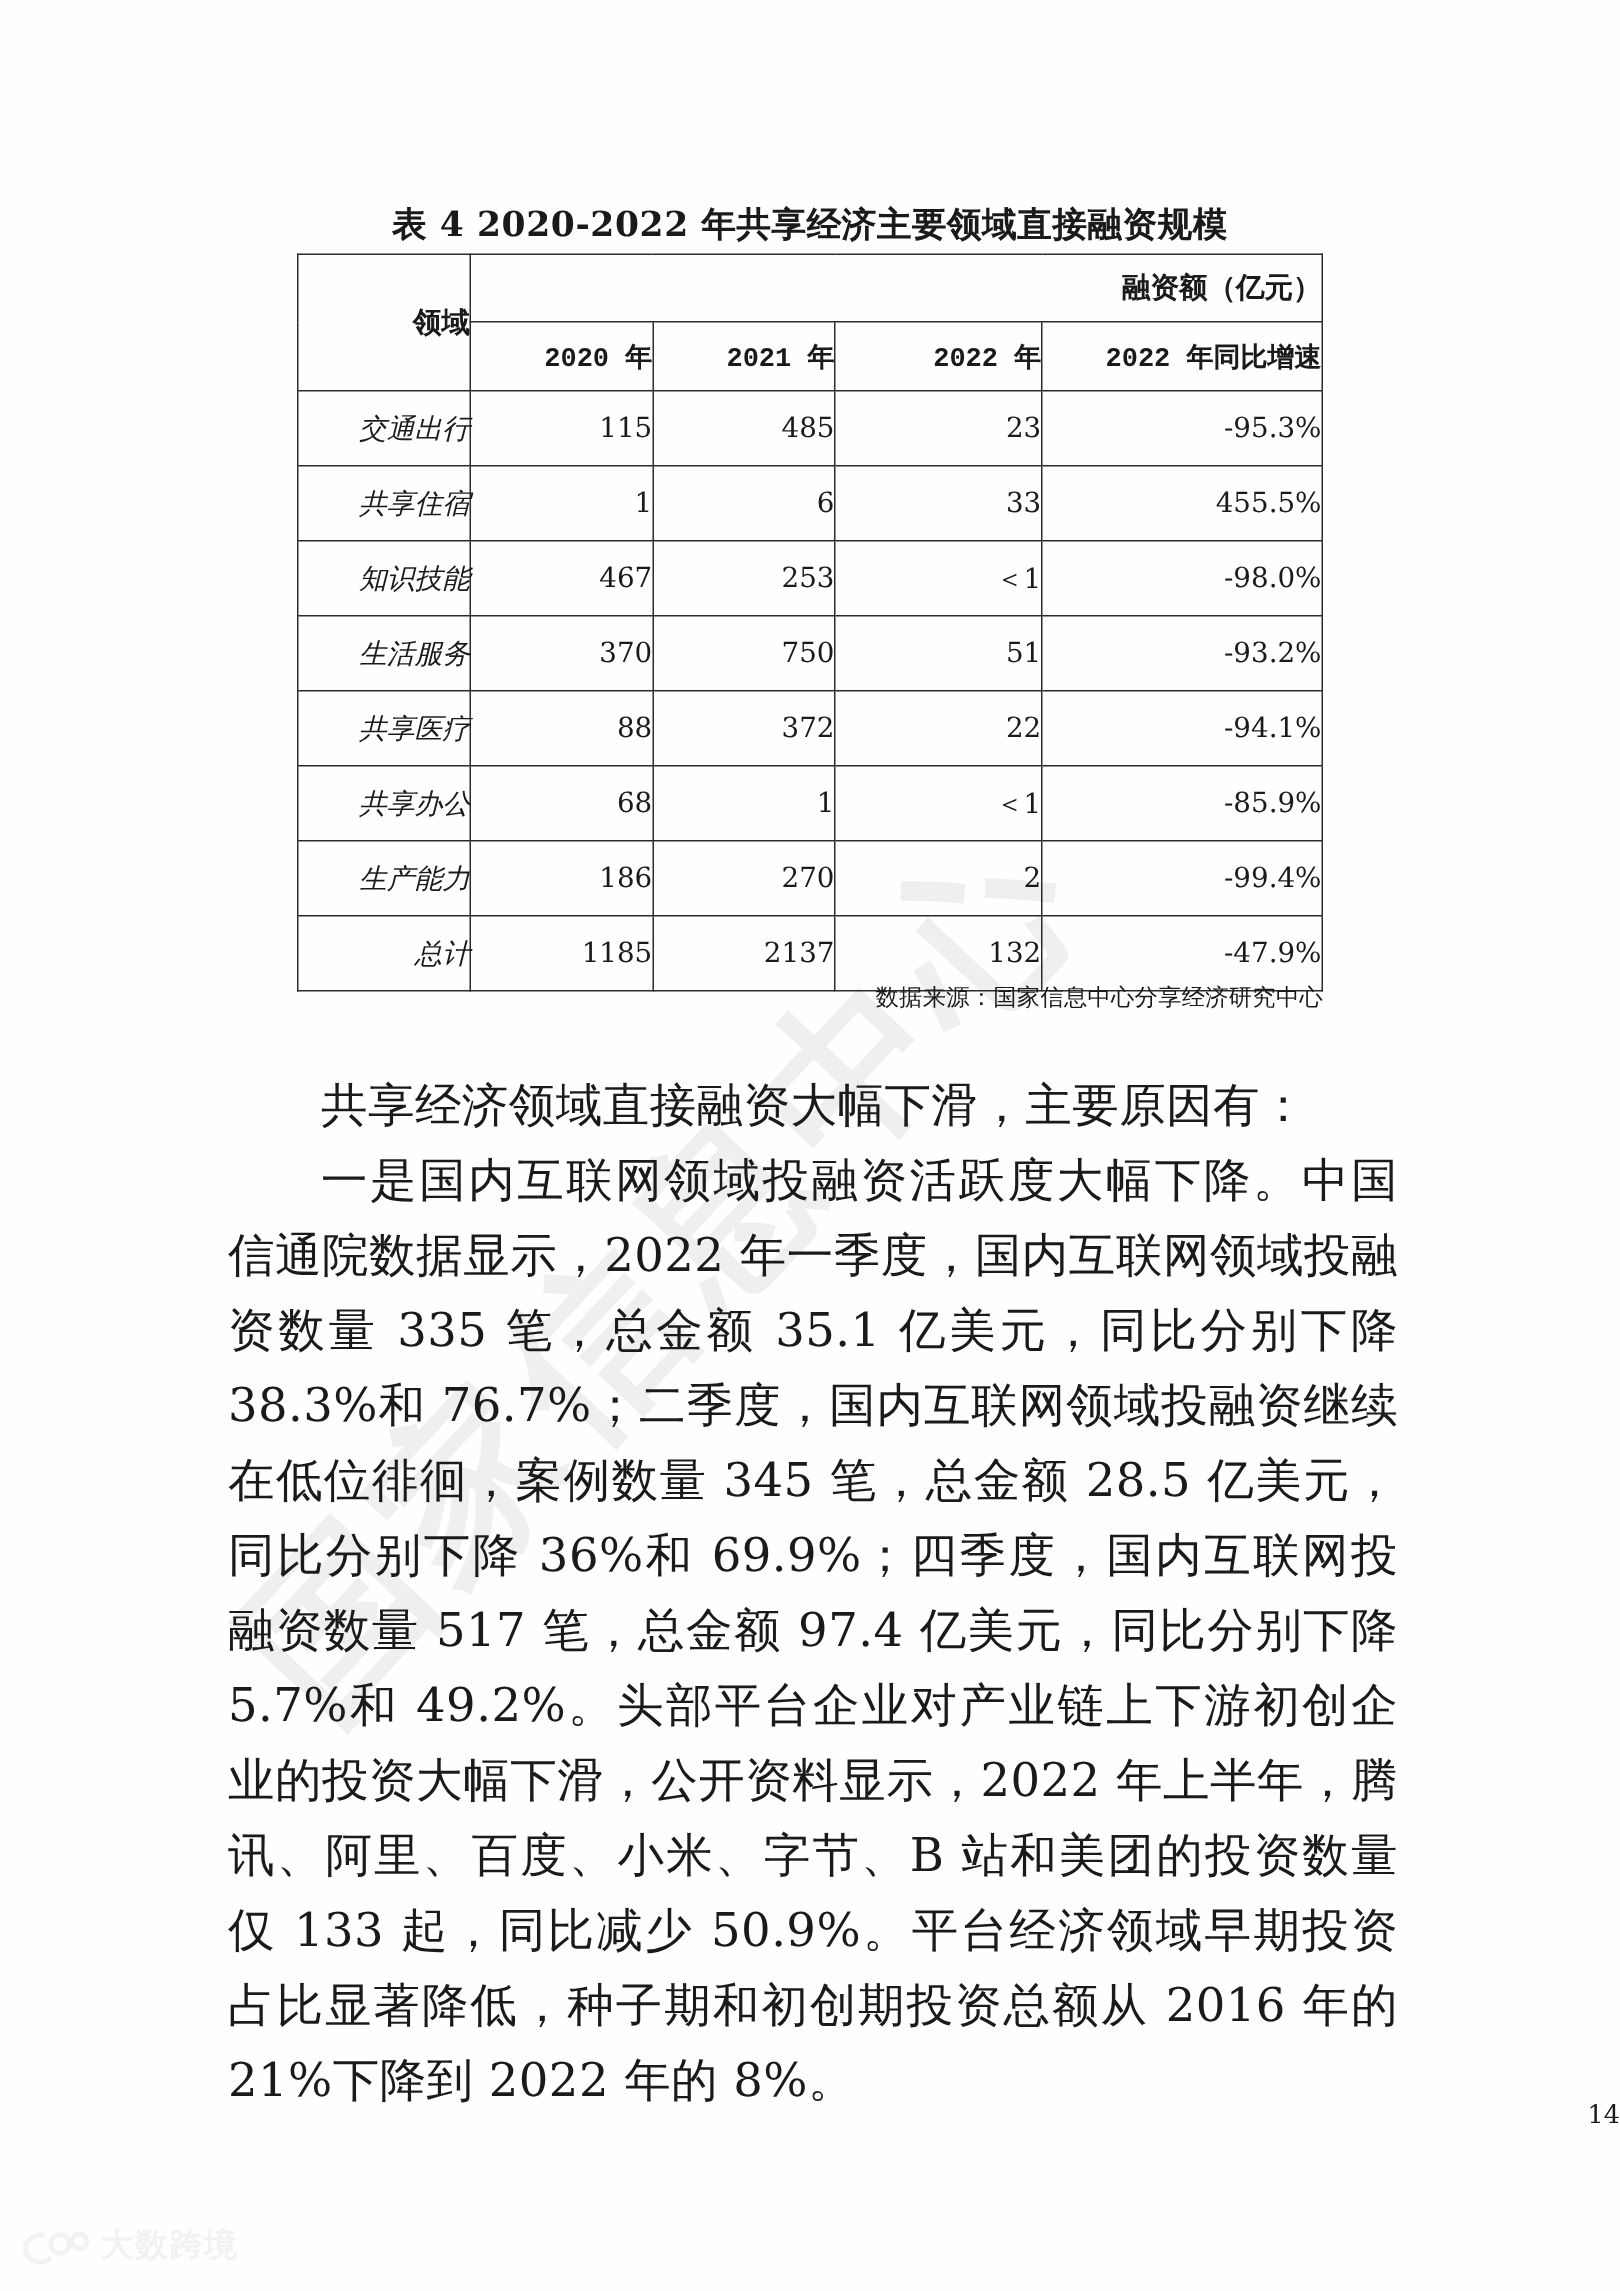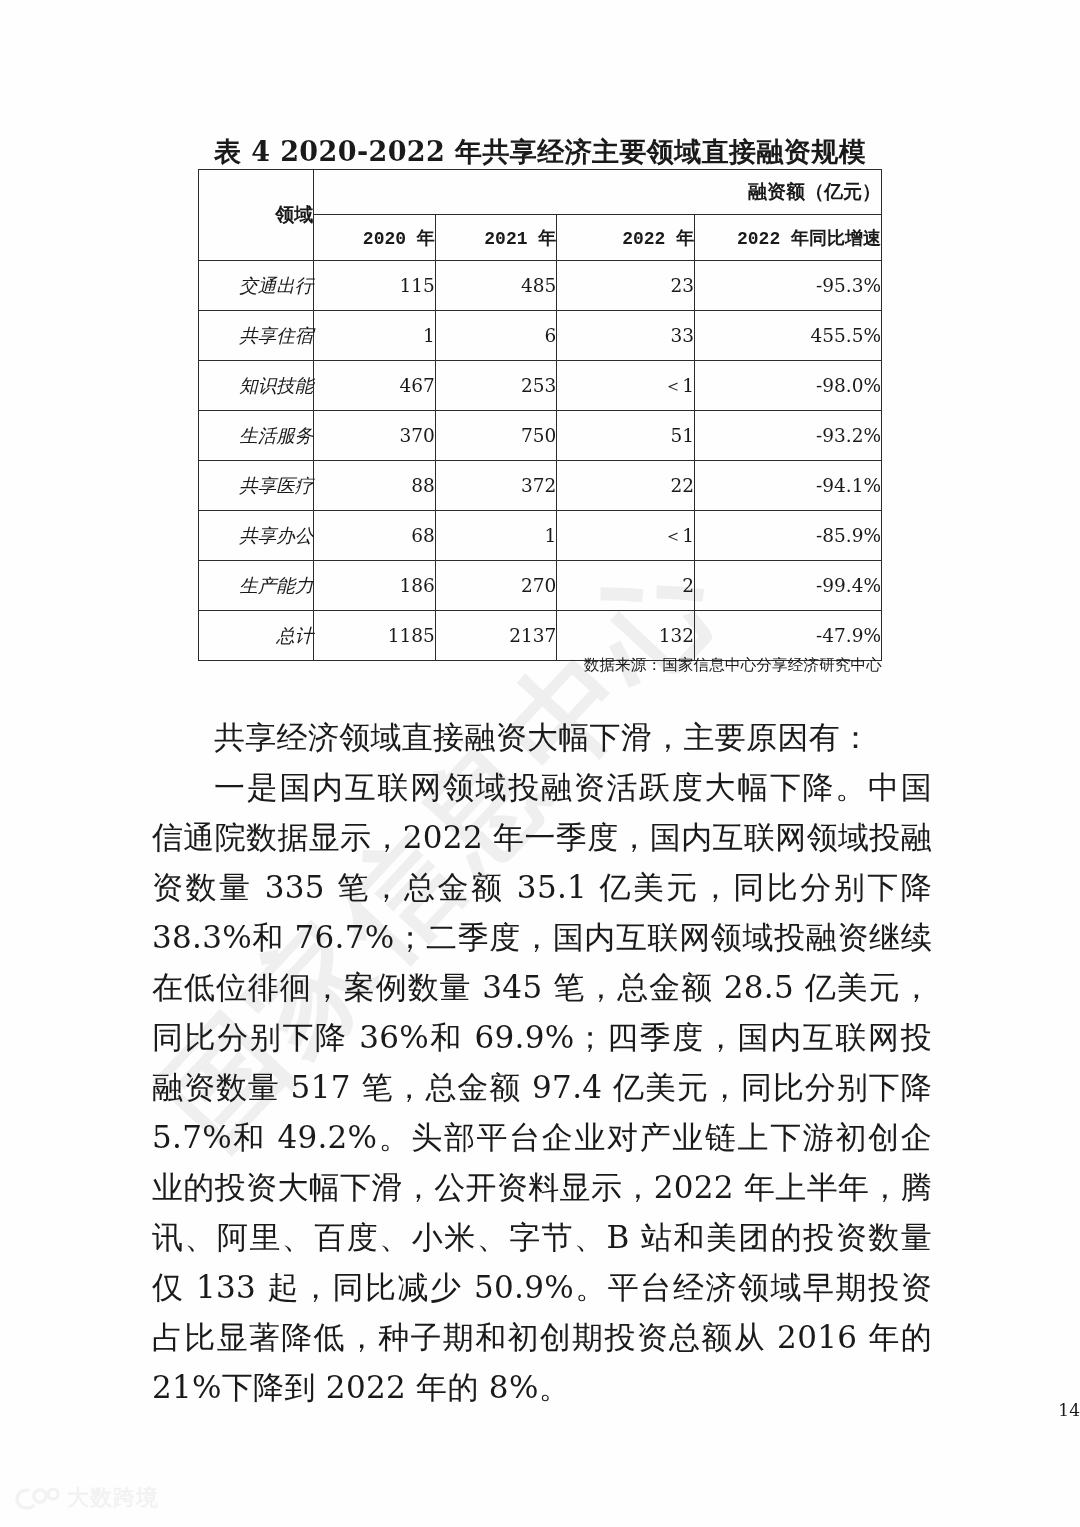--- a/index.html
+++ b/index.html
@@ -48,21 +48,21 @@
     font-size: 118px;
     transform: rotate(-47deg);
   }
 
   
   #table-title {
     position: absolute;
     left: 0; top: 134px;
     width: 1080px;
     text-align: center;
-    font-size: 27px;
+    font-size: 23px;
     font-weight: 700;
     letter-spacing: 0.4px;
     z-index: 4;
   }
 
   
   #data-table {
     position: absolute;
     left: 198px;
     top: 169px;

